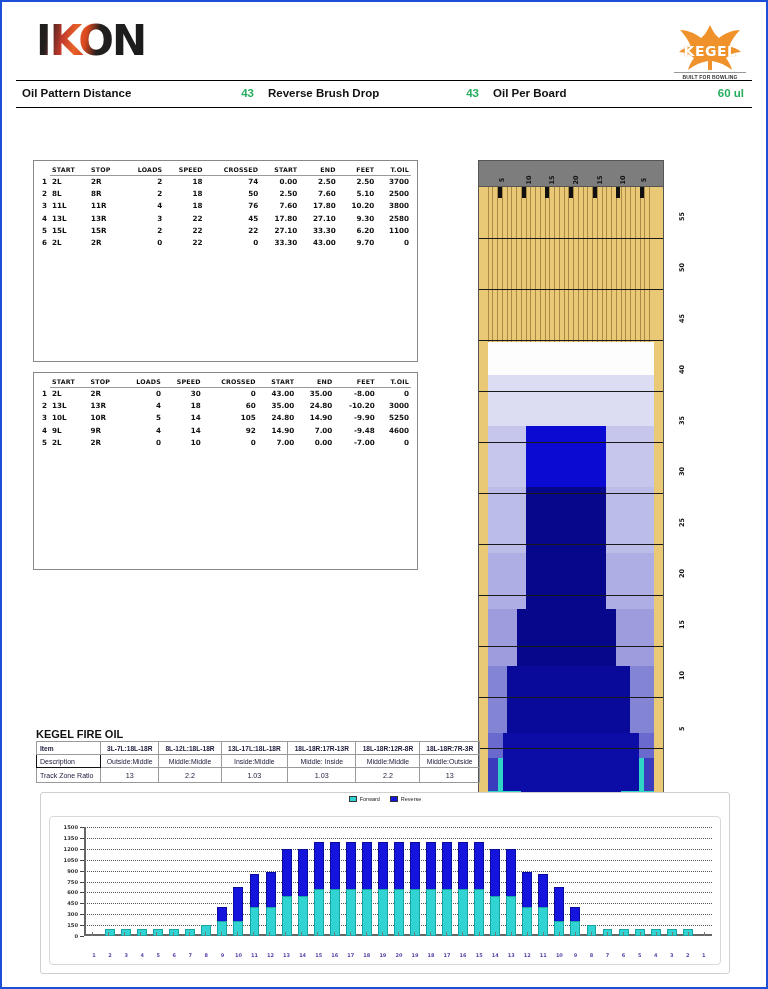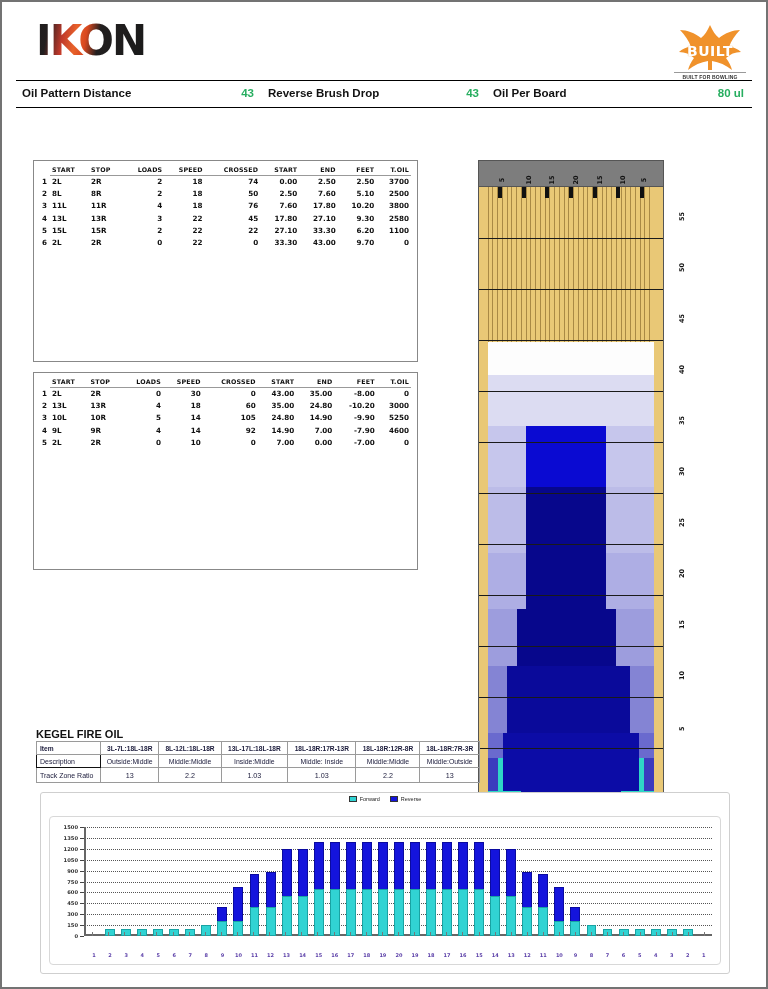--- a/index.html
+++ b/index.html
@@ -5,21 +5,21 @@
   * { box-sizing: border-box; margin:0; padding:0; }
   body {
     width: 768px; height: 989px;
     background: #ffffff;
     font-family: "Liberation Sans", sans-serif;
     overflow: hidden;
   }
   .page {
     position: relative;
     width: 768px; height: 989px;
-    border: 2px solid #737373;
+    border: 2px solid #1d4ed8;
     background: #fff;
   }
 
   
   .header {
     position: relative;
     height: 78px;
     display: flex; align-items: center;
     padding: 0 18px;
   }
@@ -182,39 +182,39 @@
 
 <div class="page">
 
   <div class="header">
     <div class="ikon-logo">IKON</div>
     <div class="kegel-logo">
       <div class="kegel-bird">
         <svg viewBox="0 0 66 48" width="66" height="48">
           <path d="M33 2 C30 8 28 12 24 15 C18 10 10 7 3 7 C8 12 12 18 14 24 C9 24 5 26 2 29 C8 29 13 31 17 35 C14 39 12 43 11 47 C17 42 24 39 31 38 L31 47 L35 47 L35 38 C42 39 49 42 55 47 C54 43 52 39 49 35 C53 31 58 29 64 29 C61 26 57 24 52 24 C54 18 58 12 63 7 C56 7 48 10 42 15 C38 12 36 8 33 2 Z" fill="#f0922b"></path>
         </svg>
-        <div class="kegel-word">BUILT</div>
+        <div class="kegel-word">KEGEL</div>
       </div>
       <div class="kegel-tag">BUILT FOR BOWLING</div>
     </div>
   </div>
 
   <div class="summary">
     <div class="sum-row">
       <div class="sum-cell c1">
         <span class="sum-lbl">Oil Pattern Distance</span>
         <span class="sum-val">43</span>
       </div>
       <div class="sum-cell c2">
         <span class="sum-lbl">Reverse Brush Drop</span>
         <span class="sum-val">43</span>
       </div>
       <div class="sum-cell c3">
         <span class="sum-lbl">Oil Per Board</span>
-        <span class="sum-val">80 ul</span>
+        <span class="sum-val">60 ul</span>
       </div>
     </div>
   </div>
 
   <div class="left-col">
     <div class="datatable-box fwd">
       <table class="dt">
         <thead>
             <tr id="fwd-head">
               <th class="idx"></th>
@@ -360,21 +360,21 @@
             </tr>
             <tr>
               <td class="idx">4</td>
               <td class="lft">9L</td>
               <td class="lft">9R</td>
               <td>4</td>
               <td>14</td>
               <td>92</td>
               <td>14.90</td>
               <td>7.00</td>
-              <td>-7.90</td>
+              <td>-9.48</td>
               <td>4600</td>
             </tr>
             <tr>
               <td class="idx">5</td>
               <td class="lft">2L</td>
               <td class="lft">2R</td>
               <td>0</td>
               <td>10</td>
               <td>0</td>
               <td>7.00</td>

